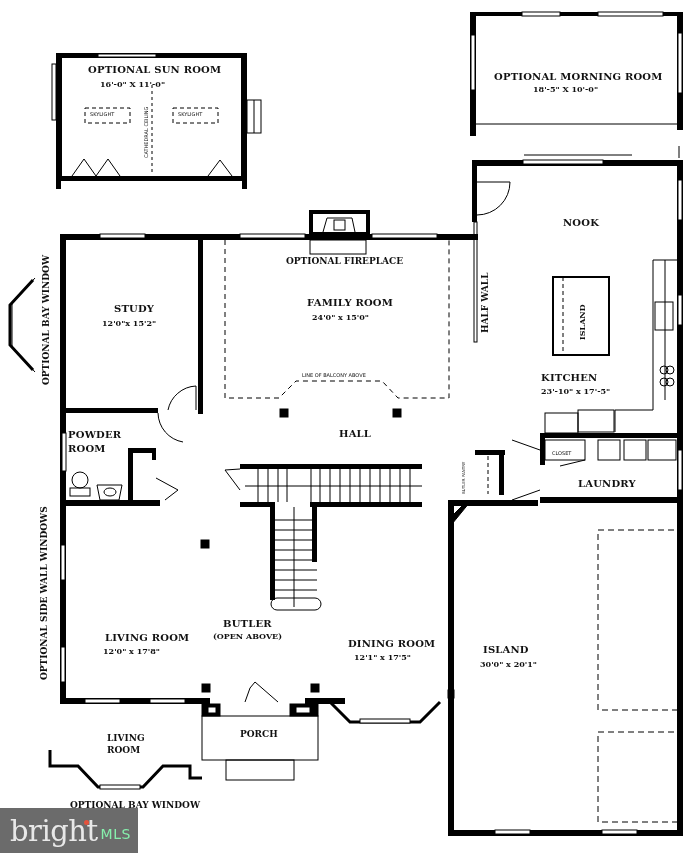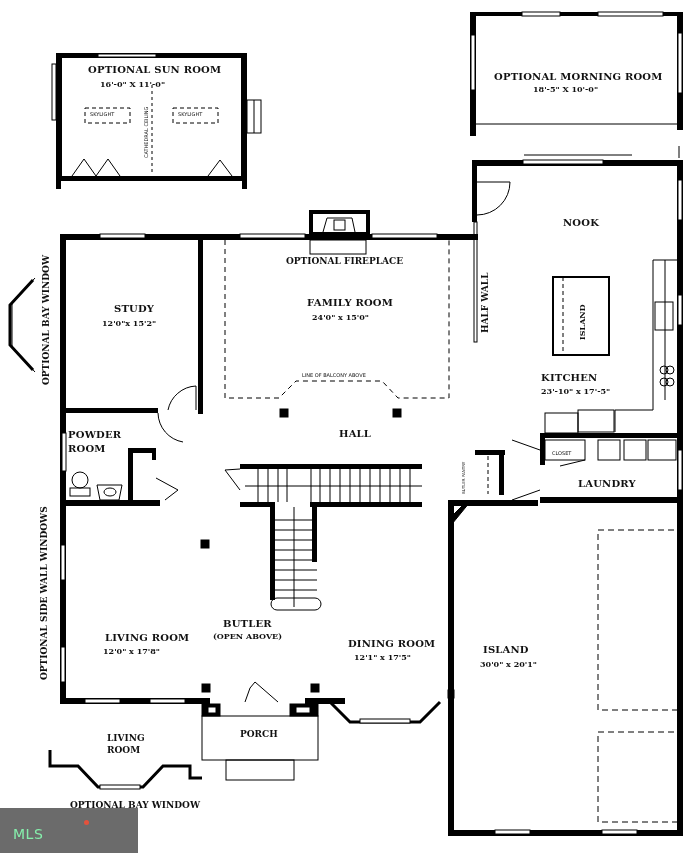--- a/index.html
+++ b/index.html
@@ -289,15 +289,16 @@
 
 <div class="lbl t10" style="left:483px;top:645px;">ISLAND</div>
 <div class="lbl t8" style="left:480px;top:660px;">30'0" x 20'1"</div>
 
 <div class="lbl t9" style="left:240px;top:730px;">PORCH</div>
 <div class="lbl t9" style="left:107px;top:734px;">LIVING</div>
 <div class="lbl t9" style="left:107px;top:746px;">ROOM</div>
 <div class="lbl t9" style="left:70px;top:801px;">OPTIONAL BAY WINDOW</div>
 
 <div id="logo">
+  <span class="b">bright</span>
   <span class="m">MLS</span>
   <span class="dot"></span>
 </div>
 
 </body></html>

